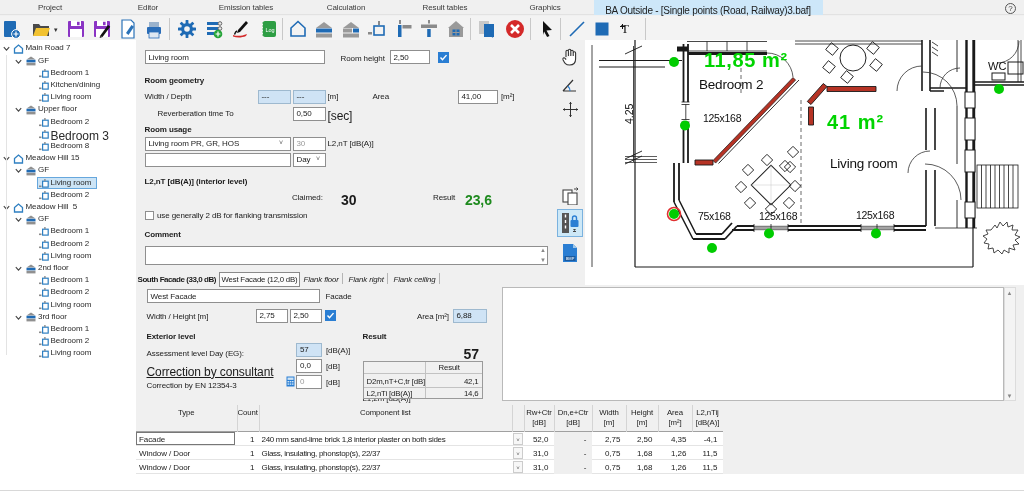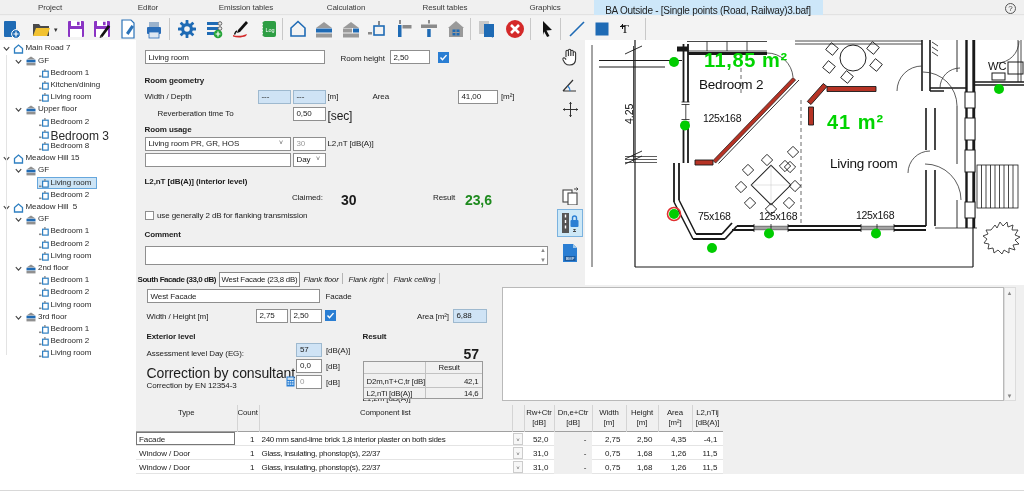--- a/index.html
+++ b/index.html
@@ -365,21 +365,21 @@
 <div class="lbl bold " style="left:341px;top:191.5px;font-size:14px;color:#1b1b1b;">30</div>
 <div class="lbl " style="left:433px;top:193px;font-size:8px;color:#1b1b1b;">Result</div>
 <div class="lbl bold " style="left:465px;top:191.5px;font-size:14px;color:#1e8a1e;">23,6</div>
 <div class="abs" style="left:144.5px;top:211px;width:9px;height:9px;background:#fff;border:1px solid #8f8f8f;"></div>
 <div class="lbl " style="left:157px;top:210.5px;font-size:8px;color:#1b1b1b;">use generally 2 dB for flanking transmission</div>
 <div class="lbl bold " style="left:144.5px;top:229.5px;font-size:8px;color:#1b1b1b;">Comment</div>
 <div class="abs" style="left:144.5px;top:245.5px;width:403px;height:19px;background:#fff;border:1px solid #8f8f8f;"></div>
 <div class="lbl" style="left:540px;top:246.5px;font-size:6px;color:#888;">▲</div>
 <div class="lbl" style="left:540px;top:256.5px;font-size:6px;color:#888;">▼</div>
 <div class="lbl bold " style="left:137.5px;top:275px;font-size:8px;color:#1b1b1b;letter-spacing:-0.45px;">South Facade (33,0 dB)</div>
-<div class="abs" style="left:219px;top:271.5px;width:81px;height:15px;background:#fcfcfc;border:1px solid #8a8a8a;font-size:7.8px;letter-spacing:-0.2px;color:#1b1b1b;text-align:center;line-height:14px;">West Facade (23,8 dB)</div>
+<div class="abs" style="left:219px;top:271.5px;width:81px;height:15px;background:#fcfcfc;border:1px solid #8a8a8a;font-size:7.8px;letter-spacing:-0.2px;color:#1b1b1b;text-align:center;line-height:14px;">West Facade (12,0 dB)</div>
 <div class="lbl " style="left:303.5px;top:275px;font-size:7.8px;color:#1b1b1b;font-style:italic;">Flank floor</div>
 <div class="lbl " style="left:348.5px;top:275px;font-size:7.8px;color:#1b1b1b;font-style:italic;">Flank right</div>
 <div class="lbl " style="left:393.5px;top:275px;font-size:7.8px;color:#1b1b1b;font-style:italic;">Flank ceiling</div>
 <div class="abs" style="left:341.5px;top:273px;width:1px;height:11px;background:#b5b5b5;"></div>
 <div class="abs" style="left:386.5px;top:273px;width:1px;height:11px;background:#b5b5b5;"></div>
 <div class="abs" style="left:438.5px;top:273px;width:1px;height:11px;background:#b5b5b5;"></div>
 <div class="inp" style="left:146.5px;top:289px;width:173px;height:14px;text-align:left;font-size:8px;color:#1b1b1b;">West Facade</div>
 <div class="lbl " style="left:325.5px;top:292px;font-size:8px;color:#1b1b1b;">Facade</div>
 <div class="lbl " style="left:146.5px;top:312px;font-size:8px;color:#1b1b1b;">Width / Height [m]</div>
 <div class="inp" style="left:255.5px;top:308.5px;width:32px;height:14px;text-align:left;font-size:8px;color:#1b1b1b;">2,75</div>
@@ -387,21 +387,21 @@
 <svg class="abs" style="left:324.5px;top:310px;" width="11" height="11" viewBox="0 0 11 11">
     <rect x="0.5" y="0.5" width="10" height="10" fill="#2a7ed3" stroke="#2a7ed3"></rect>
     <path d="M2.5 5.5l2 2.2 4-4.6" stroke="#fff" stroke-width="1.4" fill="none"></path>
   </svg>
 <div class="lbl " style="left:417px;top:312px;font-size:8px;color:#1b1b1b;">Area [m²]</div>
 <div class="inp inpb" style="left:452.5px;top:308.5px;width:34px;height:14px;text-align:left;font-size:8px;color:#1b1b1b;">6,88</div>
 <div class="lbl bold " style="left:146.5px;top:332px;font-size:8px;color:#1b1b1b;">Exterior level</div>
 <div class="lbl " style="left:146.5px;top:348.5px;font-size:8px;color:#1b1b1b;">Assessment level Day (EG):</div>
 <div class="inp inpb" style="left:296px;top:342.5px;width:26px;height:14px;text-align:left;font-size:8px;color:#1b1b1b;">57</div>
 <div class="lbl " style="left:326px;top:345.5px;font-size:8px;color:#1b1b1b;">[dB(A)]</div>
-<div class="lbl " style="left:146.5px;top:364.5px;font-size:14px;color:#1b1b1b;">Correction by consultant</div>
+<div class="lbl " style="left:146.5px;top:364.5px;font-size:12px;color:#1b1b1b;text-decoration:underline;">Correction by consultant</div>
 <div class="inp" style="left:296px;top:358.5px;width:26px;height:14px;text-align:left;font-size:8px;color:#1b1b1b;">0,0</div>
 <div class="lbl " style="left:326px;top:361.5px;font-size:8px;color:#1b1b1b;">[dB]</div>
 <div class="lbl " style="left:146.5px;top:380.5px;font-size:8px;color:#1b1b1b;">Correction by EN 12354-3</div>
 <svg class="abs" style="left:285.5px;top:376px;" width="9" height="11" viewBox="0 0 9 11">
     <rect x="0.5" y="0.5" width="8" height="10" fill="#2a7ed3"></rect>
     <rect x="1.5" y="1.5" width="6" height="2.4" fill="#cfe4f5"></rect>
     <g fill="#cfe4f5">
       <rect x="1.5" y="5" width="1.6" height="1.4"></rect>
       <rect x="3.7" y="5" width="1.6" height="1.4"></rect>
       <rect x="5.9" y="5" width="1.6" height="1.4"></rect>

